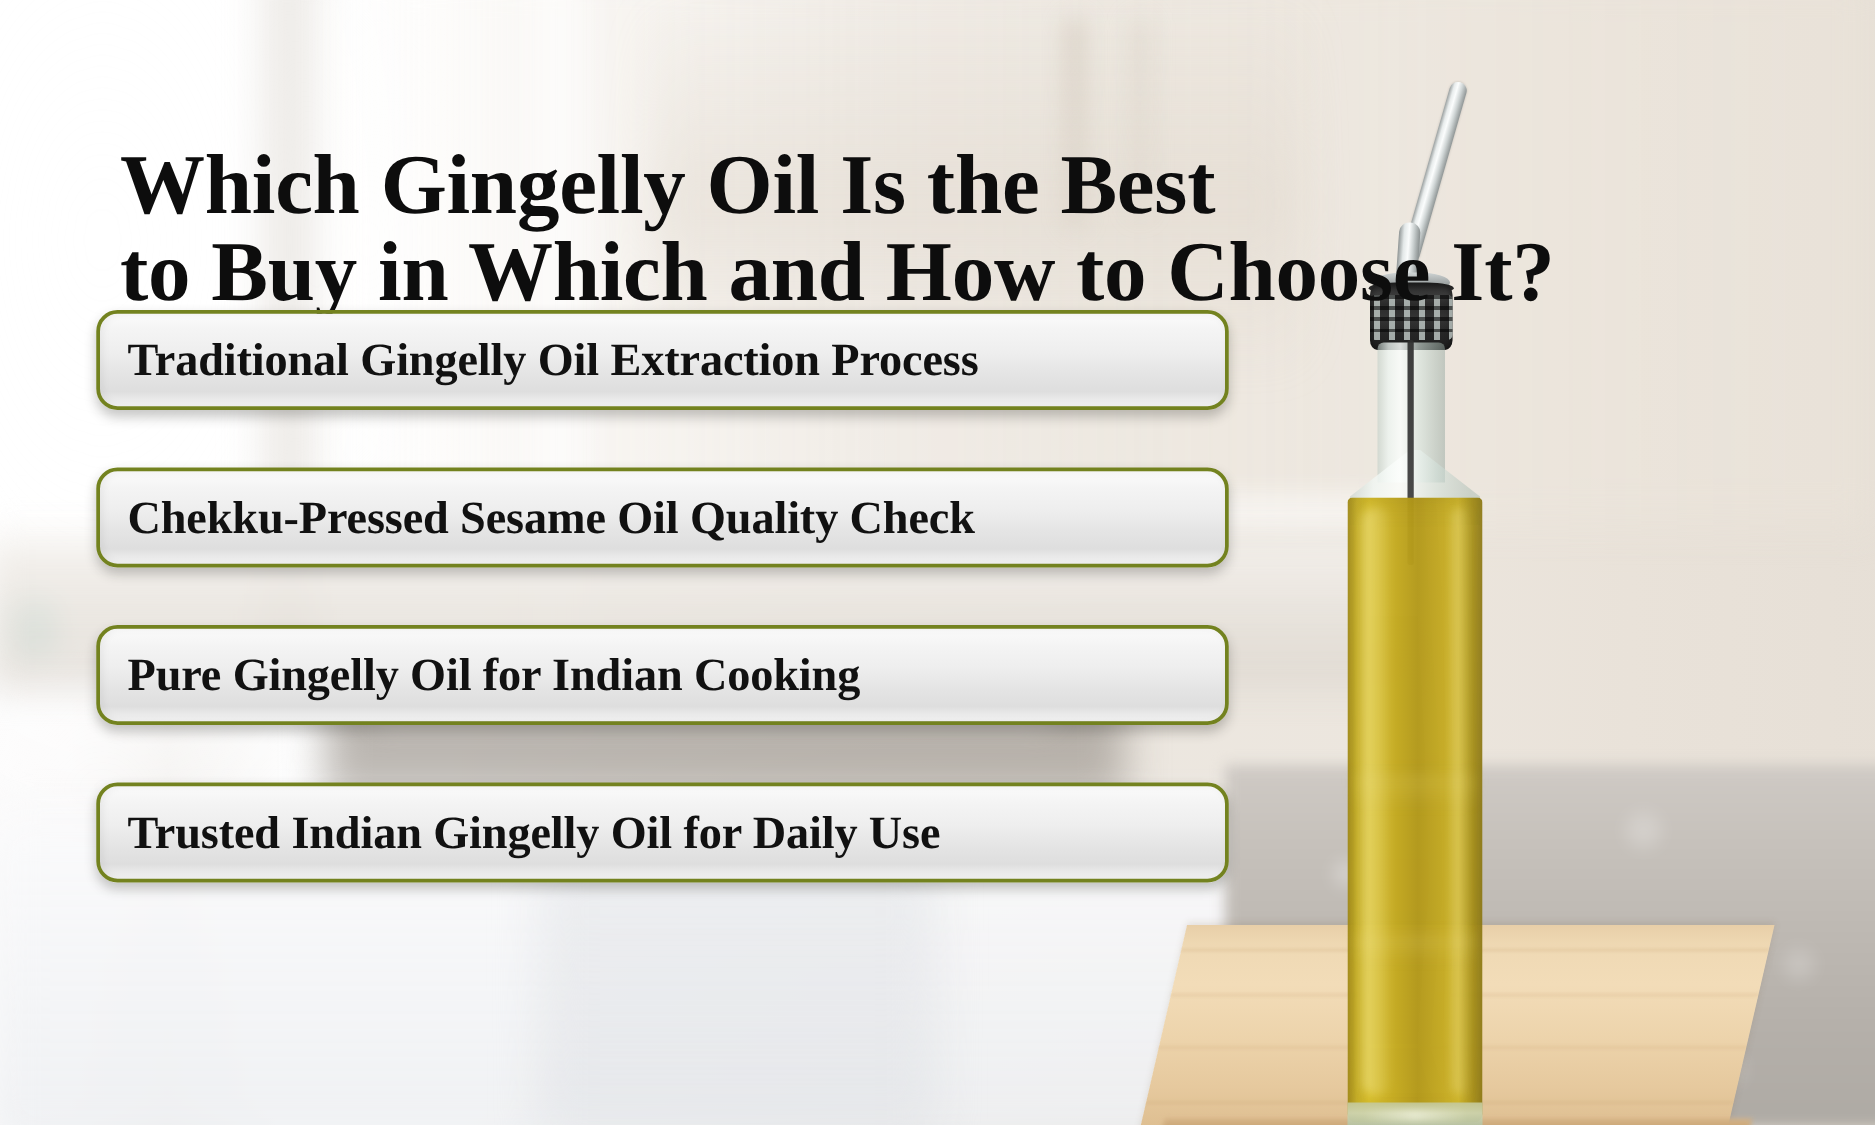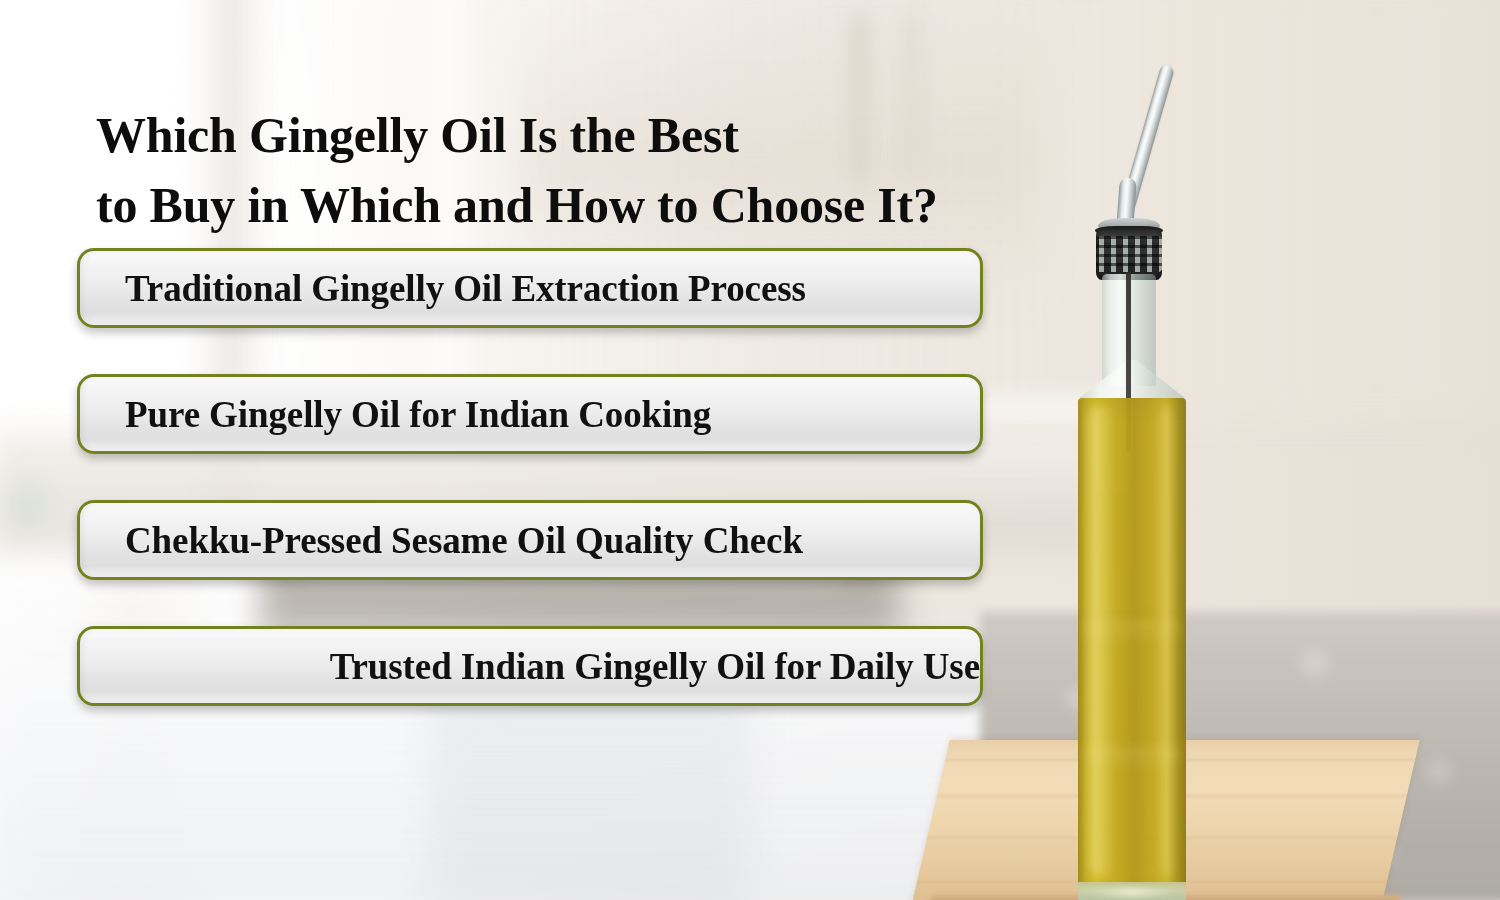--- a/index.html
+++ b/index.html
@@ -265,43 +265,43 @@
   }
   .base-shine{
     position:absolute;left:28px;top:828px;width:84px;height:9px;
     background:linear-gradient(to right, rgba(255,255,240,.0), rgba(255,255,240,.55), rgba(255,255,240,.0));
     filter:blur(2.5px);
   }
 
   
   .title{
     position:absolute;left:96px;top:66px;width:1000px;
-    font-size:50px;line-height:70px;font-weight:700;color:#0d0d0d;
+    font-size:68px;line-height:70px;font-weight:700;color:#0d0d0d;
     letter-spacing:-.2px;
   }
   .title .l{display:block;white-space:nowrap;}
 
   .items{position:absolute;left:77px;top:248px;width:906px;}
   .item{
     position:relative;
     height:80px;margin-bottom:46px;
     border:3px solid #73821f;
     border-radius:17px;
     background:
       linear-gradient(to bottom,
         #fbfbfb 0%, #f4f4f4 18%, #eeeeee 42%,
         #e4e4e4 66%, #dedede 84%, #f4f4f4 100%),
       linear-gradient(to right, #d7d7d7 0%, #f0f0f0 5%, #ededed 92%, #f6f6f6 100%);
     box-shadow:0 5px 9px rgba(40,40,35,.26), inset 2px 0 7px rgba(0,0,0,.06);
     display:flex;align-items:center;
     box-sizing:border-box;
   }
-  .item:last-child{margin-bottom:0;justify-content:flex-end;}
+  .item:last-child{margin-bottom:0;}
   .item-label{
-    padding-left:45px;
+    padding-left:22px;
     font-size:37px;font-weight:700;color:#111111;
     line-height:1;letter-spacing:-.1px;white-space:nowrap;
   }
 </style>
 </head>
 <body>
 
 <div class="stage">
 
   <div class="bg">
@@ -353,23 +353,23 @@
   <h1 class="title">
     <span class="l">Which Gingelly Oil Is the Best</span>
     <span class="l">to Buy in Which and How to Choose It?</span>
   </h1>
 
   <div class="items">
     <div class="item">
       <span class="item-label">Traditional Gingelly Oil Extraction Process</span>
     </div>
     <div class="item">
-      <span class="item-label">Pure Gingelly Oil for Indian Cooking</span>
+      <span class="item-label">Chekku-Pressed Sesame Oil Quality Check</span>
     </div>
     <div class="item">
-      <span class="item-label">Chekku-Pressed Sesame Oil Quality Check</span>
+      <span class="item-label">Pure Gingelly Oil for Indian Cooking</span>
     </div>
     <div class="item">
       <span class="item-label">Trusted Indian Gingelly Oil for Daily Use</span>
     </div>
   </div>
 
 </div>
 
 </body></html>

